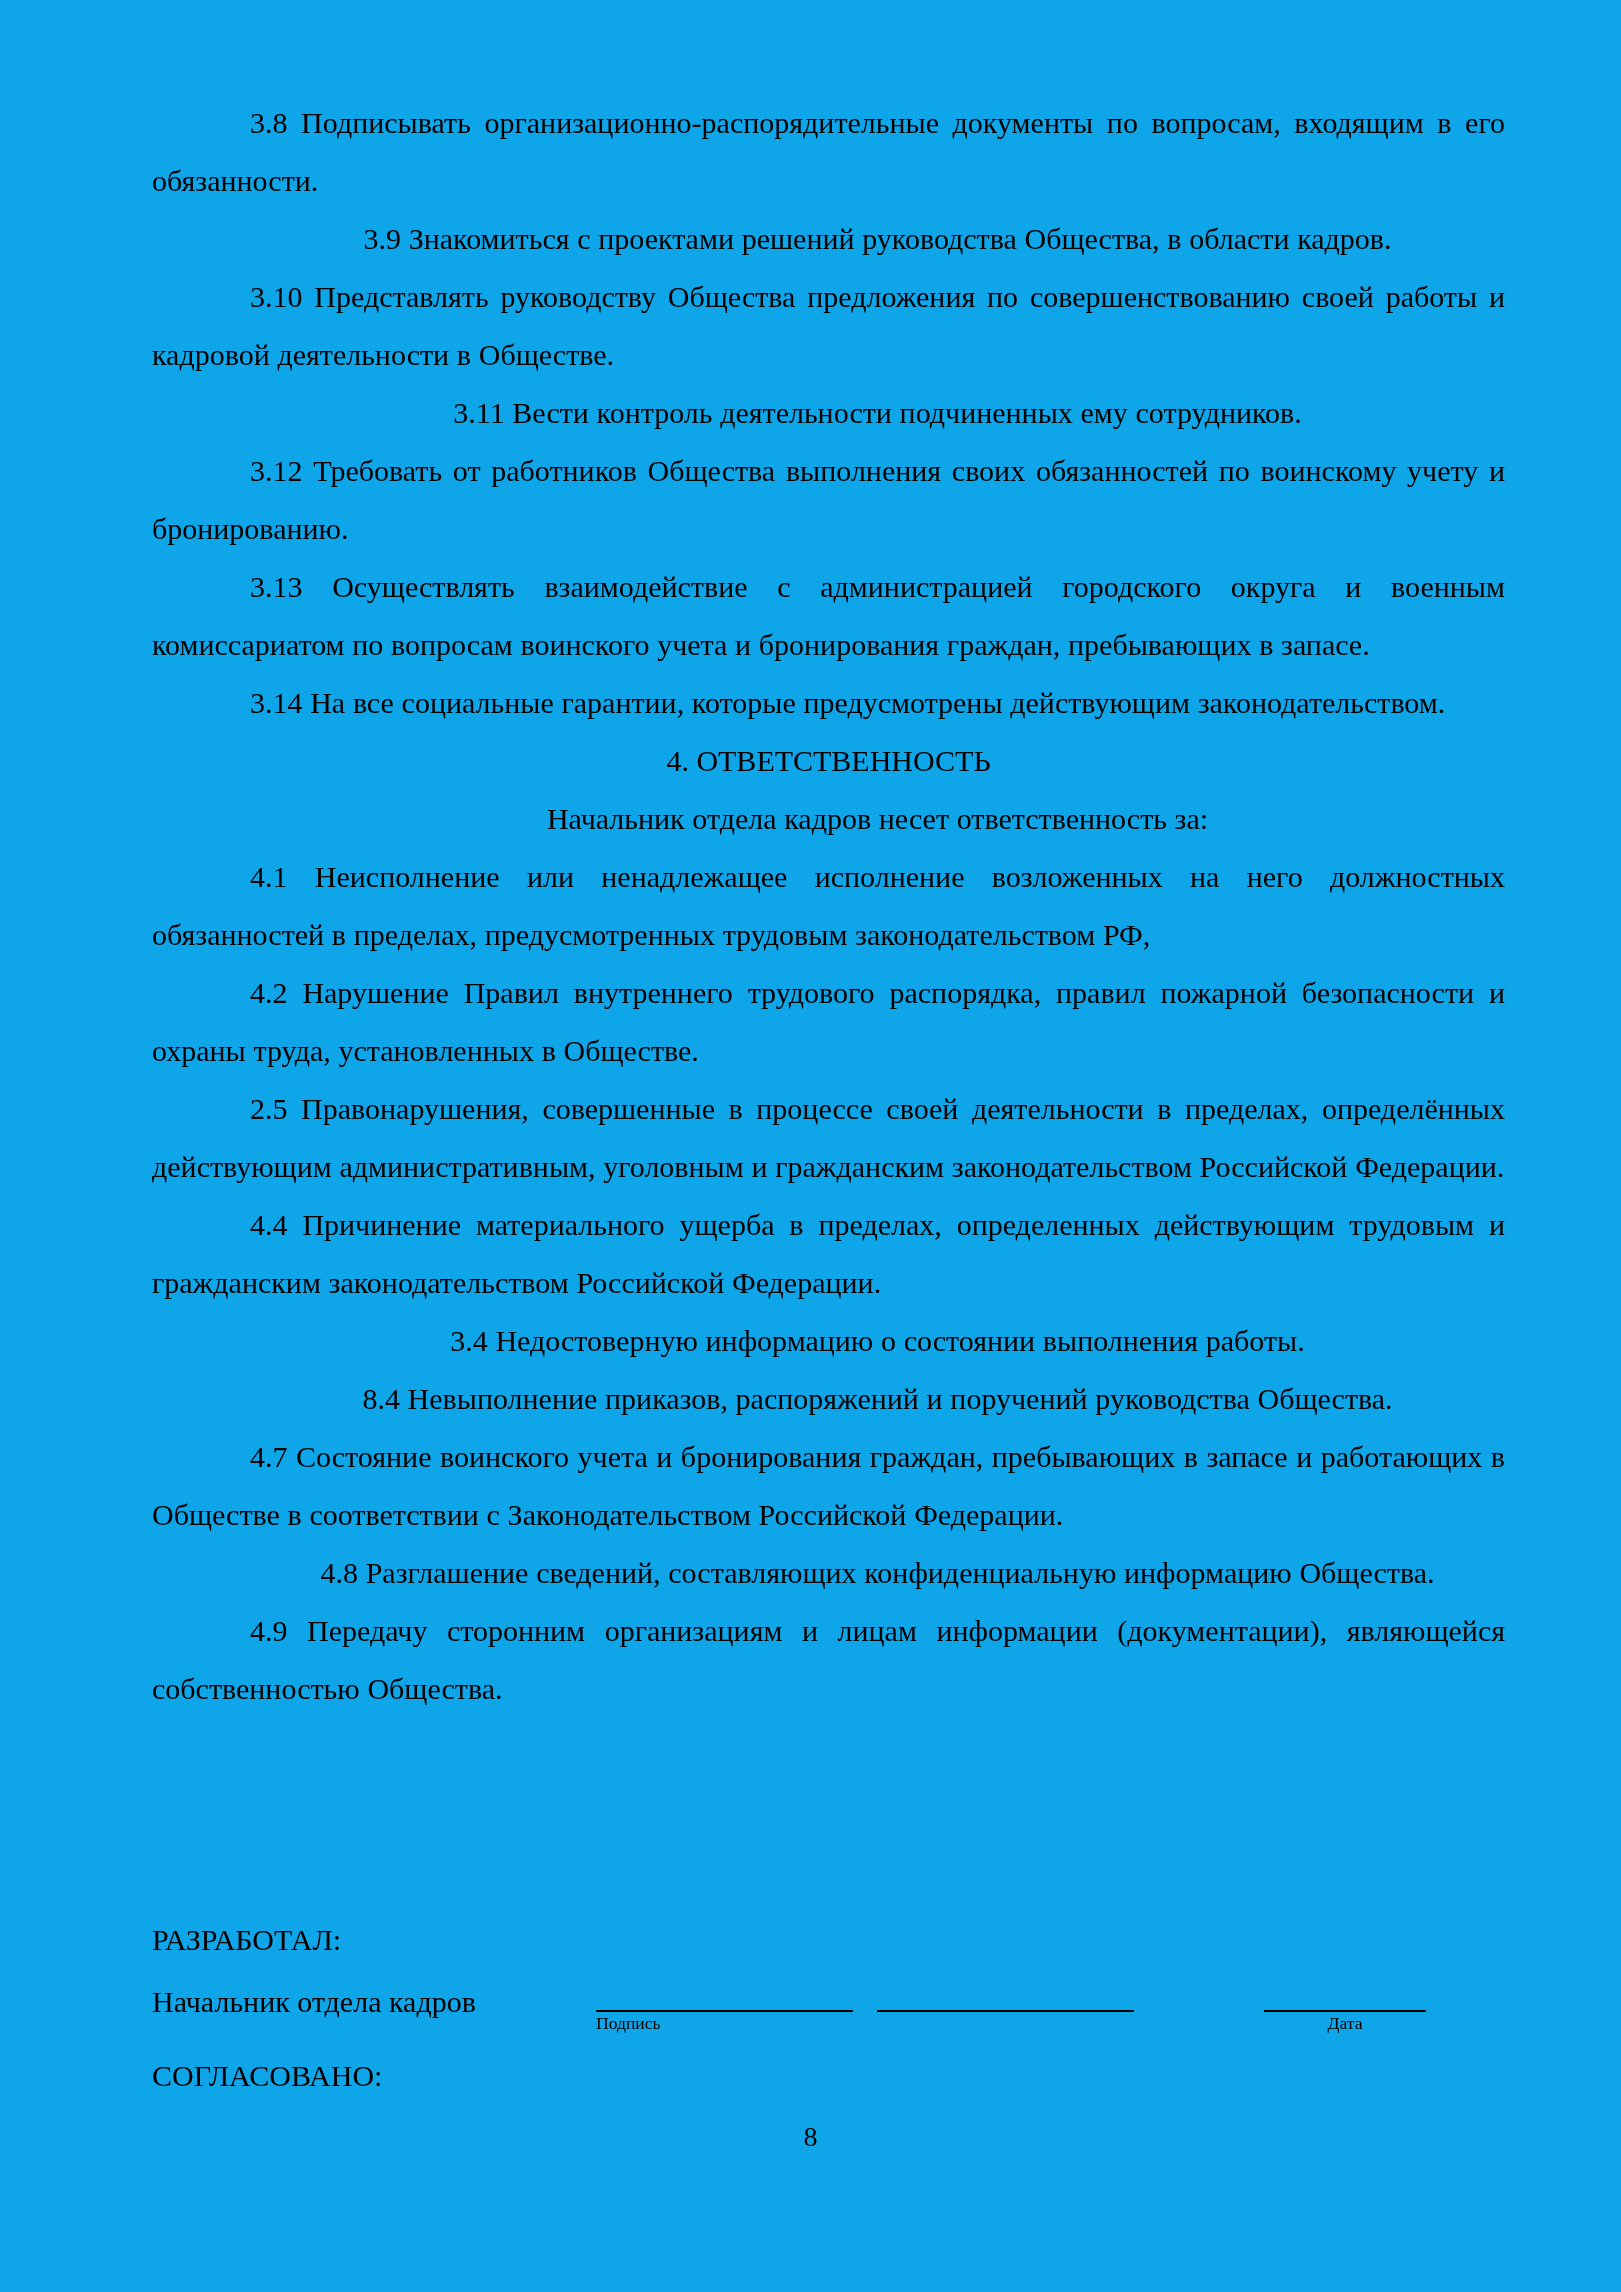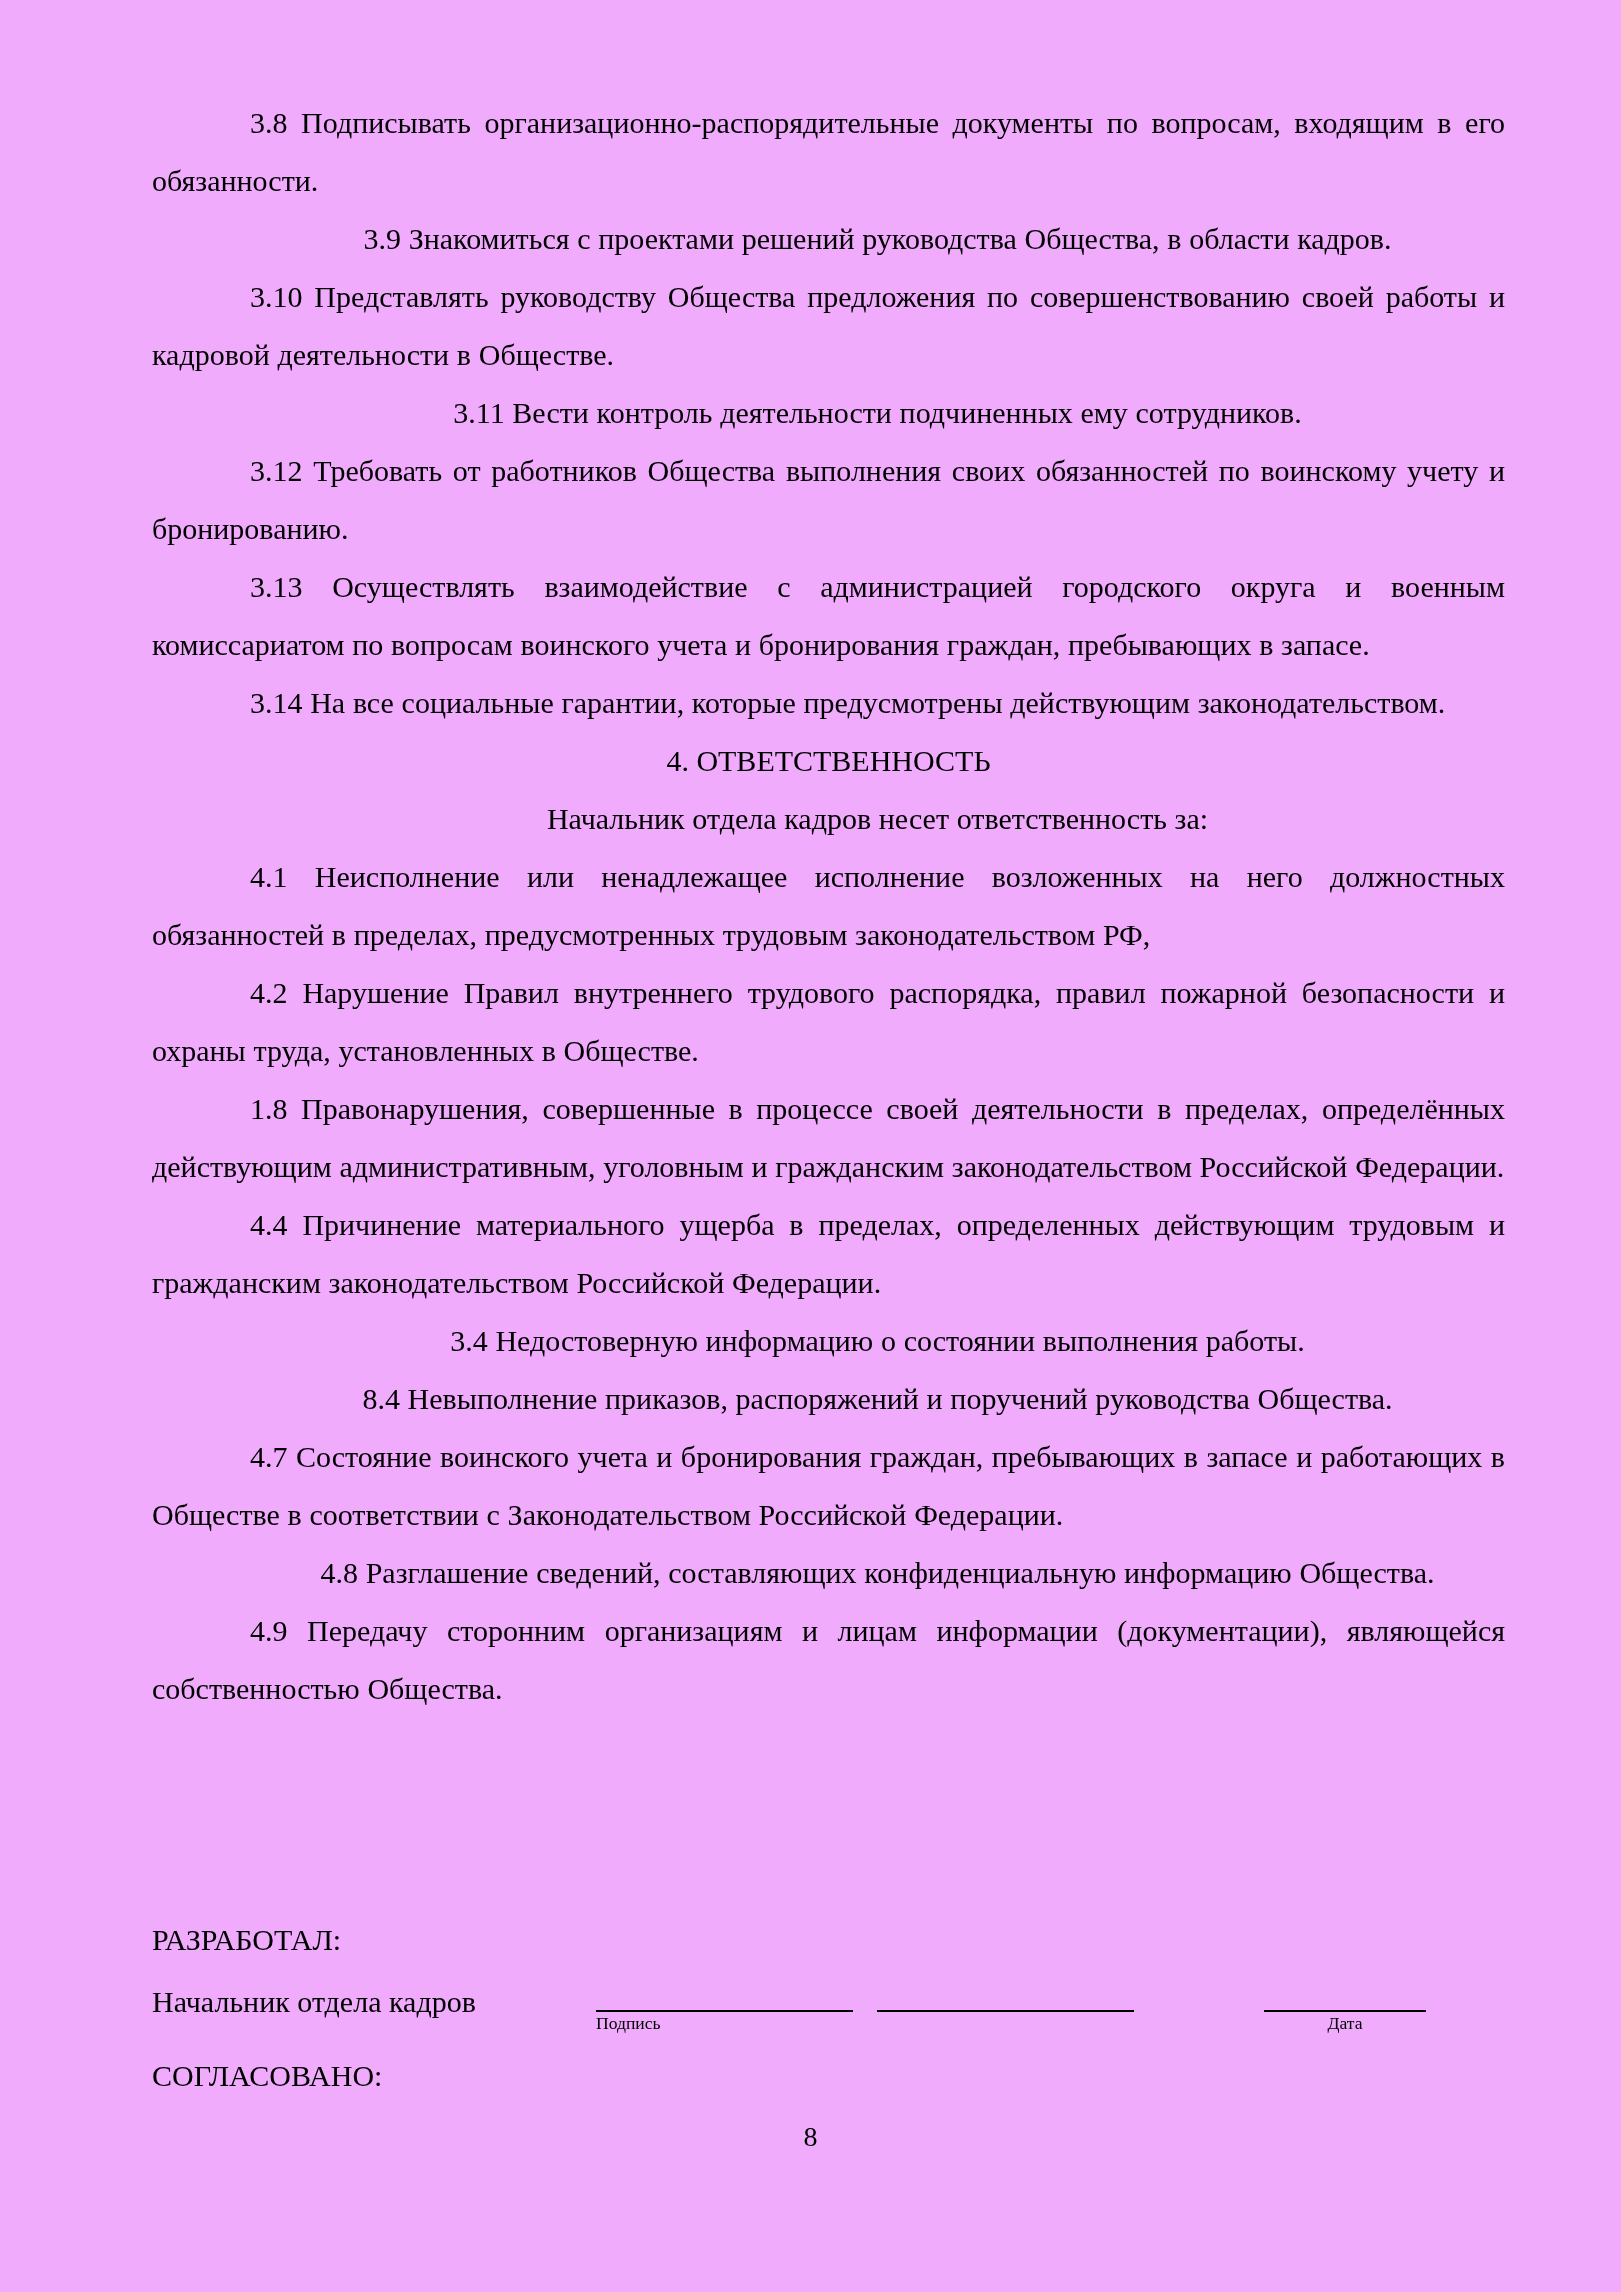--- a/index.html
+++ b/index.html
@@ -4,21 +4,21 @@
 <style>
   html, body {
     margin: 0;
     padding: 0;
     background: #ffffff;
   }
   .page {
     position: relative;
     width: 1621px;
     height: 2293px;
-    background: #f0abfc;
+    background: #0ea5e9;
     margin: 0 auto;
     overflow: hidden;
     font-family: "Liberation Serif", "DejaVu Serif", serif;
     color: #000000;
   }
   .content {
     position: absolute;
     left: 152px;
     top: 94px;
     width: 1353px;
@@ -113,21 +113,21 @@
     <p class="para">3.12 Требовать от работников Общества выполнения своих обязанностей по воинскому учету и бронированию.</p>
     <p class="para">3.13 Осуществлять взаимодействие с администрацией городского округа и военным комиссариатом по вопросам воинского учета и бронирования граждан, пребывающих в запасе.</p>
     <p class="para">3.14 На все социальные гарантии, которые предусмотрены действующим законодательством.</p>
 
     <h2 class="section-heading">4. ОТВЕТСТВЕННОСТЬ</h2>
 
     <p class="para nojust">Начальник отдела кадров несет ответственность за:</p>
 
     <p class="para">4.1 Неисполнение или ненадлежащее исполнение возложенных на него должностных обязанностей в пределах, предусмотренных трудовым законодательством РФ,</p>
     <p class="para">4.2 Нарушение Правил внутреннего трудового распорядка, правил пожарной безопасности и охраны труда, установленных в Обществе.</p>
-    <p class="para">1.8 Правонарушения, совершенные в процессе своей деятельности в пределах, определённых действующим административным, уголовным и гражданским законодательством Российской Федерации.</p>
+    <p class="para">2.5 Правонарушения, совершенные в процессе своей деятельности в пределах, определённых действующим административным, уголовным и гражданским законодательством Российской Федерации.</p>
     <p class="para">4.4 Причинение материального ущерба в пределах, определенных действующим трудовым и гражданским законодательством Российской Федерации.</p>
     <p class="para nojust">3.4  Недостоверную информацию о состоянии выполнения работы.</p>
     <p class="para nojust">8.4 Невыполнение приказов, распоряжений и поручений руководства Общества.</p>
     <p class="para">4.7 Состояние воинского учета и бронирования граждан, пребывающих в запасе и работающих в Обществе в соответствии с Законодательством Российской Федерации.</p>
     <p class="para nojust">4.8 Разглашение сведений, составляющих конфиденциальную информацию Общества.</p>
     <p class="para">4.9 Передачу сторонним организациям и лицам информации (документации), являющейся собственностью Общества.</p>
 
   </div>
 
   <div class="sign-block">

